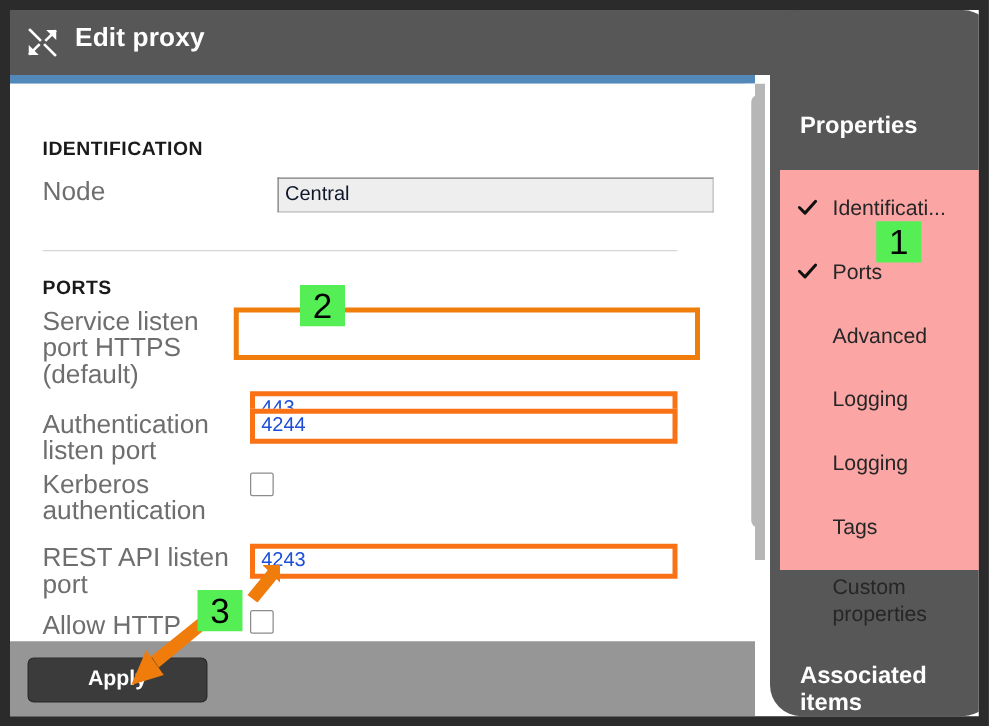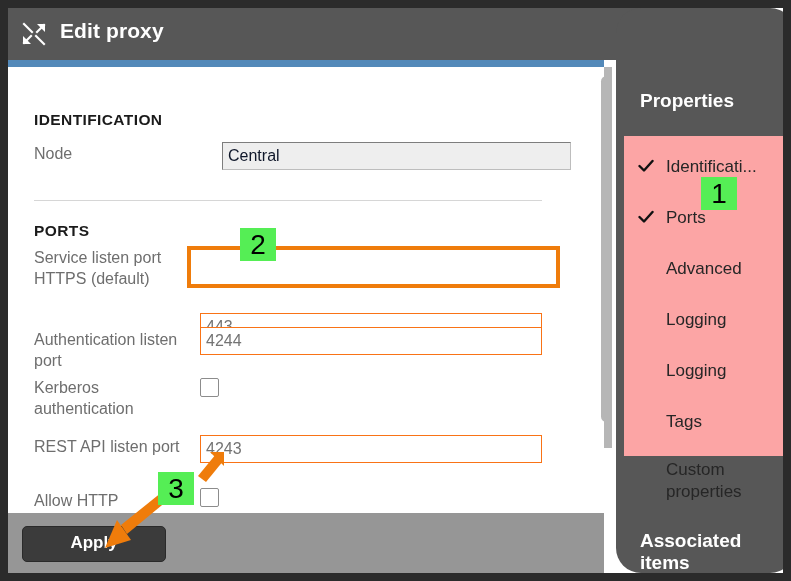--- a/index.html
+++ b/index.html
@@ -89,33 +89,33 @@
     position: absolute;
     left: 26px;
     width: 508px;
     height: 1px;
     background: #d6d6d6;
   }
   .field-label {
     position: absolute;
     left: 26px;
     width: 150px;
-    font-size: 16px;
+    font-size: 21px;
     color: #6e6e6e;
     line-height: 21px;
   }
   .text-input {
     position: absolute;
     box-sizing: border-box;
     height: 28px;
     background: #ffffff;
-    border: 1px solid #f97316;
+    border: 4px solid #f97316;
     font-family: "Liberation Sans", sans-serif;
     font-size: 16px;
-    color: #737373;
+    color: #1d4ed8;
     padding: 0 5px;
     line-height: 26px;
     outline: none;
   }
   .text-input.readonly {
     background: #eeeeee;
     border-top: 1px solid #7d7d7d;
     border-left: 1px solid #7d7d7d;
     border-right: 1px solid #bdbdbd;
     border-bottom: 1px solid #bdbdbd;

